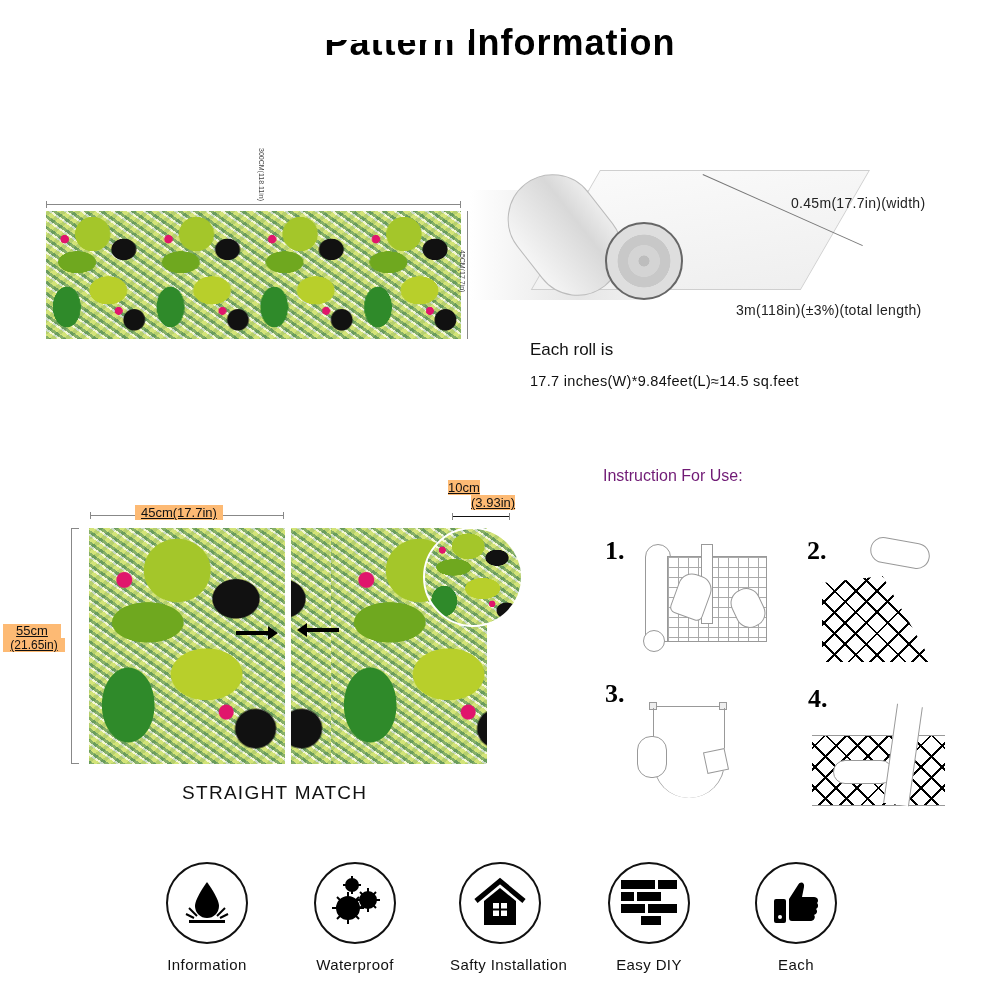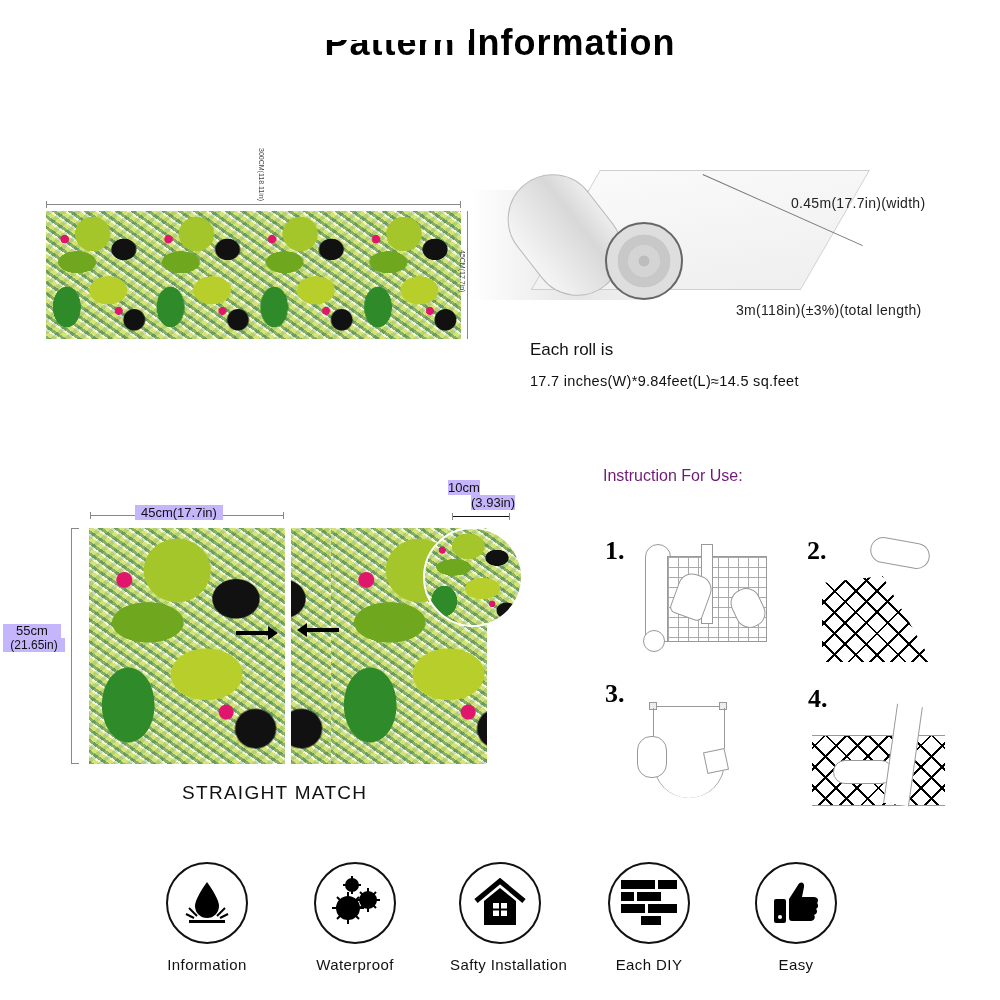--- a/index.html
+++ b/index.html
@@ -47,21 +47,21 @@
 
   
   .panel { top: 528px; height: 236px; }
   .panel-a { left: 89px; width: 196px; }
   .panel-b { left: 291px; width: 196px; }
   .circle-zoom { left: 423px; top: 527px; width: 100px; height: 100px; border-radius: 50%; border: 2px solid #fff; }
   .arrow { height: 4px; background: #000; }
   .arrow-r::after { content: ""; position: absolute; right: -8px; top: -5px; border-left: 10px solid #000; border-top: 7px solid transparent; border-bottom: 7px solid transparent; }
   .arrow-l::before { content: ""; position: absolute; left: -8px; top: -5px; border-right: 10px solid #000; border-top: 7px solid transparent; border-bottom: 7px solid transparent; }
 
-  .dim-label { font-size: 13px; color: #111; text-align: center; white-space: nowrap; background: #c4b5fd; }
+  .dim-label { font-size: 13px; color: #111; text-align: center; white-space: nowrap; background: #fdba74; text-decoration: underline; }
   .straight-match { left: 182px; top: 782px; font-size: 19px; letter-spacing: 1.3px; color: #111; }
 
   
   .instr-title { left: 603px; top: 467px; font-size: 16px; color: #701a75; }
   .step-num { font-family: "Liberation Serif", "DejaVu Serif", serif; font-weight: bold; font-size: 26px; color: #000; }
   .sketch { border: 1px solid #999; }
   .grid-sheet { background-image: linear-gradient(#aaa 1px, transparent 1px), linear-gradient(90deg,#aaa 1px, transparent 1px); background-size: 10px 10px; background-color:#fff; }
   .diamond { background-image: repeating-linear-gradient(45deg, transparent 0 13px, #000 13px 15px), repeating-linear-gradient(-45deg, transparent 0 13px, #000 13px 15px); background-color: #fff; }
 
   
@@ -198,25 +198,25 @@
     <svg width="60" height="50" viewBox="0 0 60 50">
       <rect x="2" y="2" width="34" height="9" fill="#000"></rect>
         <rect x="39" y="2" width="19" height="9" fill="#000"></rect>
       <rect x="2" y="14" width="13" height="9" fill="#000"></rect>
         <rect x="18" y="14" width="24" height="9" fill="#000"></rect>
       <rect x="2" y="26" width="24" height="9" fill="#000"></rect>
         <rect x="29" y="26" width="29" height="9" fill="#000"></rect>
       <rect x="22" y="38" width="20" height="9" fill="#000"></rect>
     </svg>
   </div>
-  <div class="flabel">Each DIY</div>
+  <div class="flabel">Easy DIY</div>
 </div>
 
 <div class="abs feature" style="left:746px;">
   <div class="circle">
     <svg width="56" height="56" viewBox="0 0 56 56">
       <rect x="6" y="24" width="12" height="24" rx="2" fill="#000"></rect>
       <circle cx="12" cy="42" r="2" fill="#fff"></circle>
       <path d="M21 24 L30 10 C32 6 37 7 36 12 L34 22 L46 22 C50 22 51 26 49 28 C51 30 50 33 48 34 C50 36 49 39 46 40 C48 42 46 46 43 46 L24 46 C22 46 21 45 21 43 Z" fill="#000"></path>
     </svg>
   </div>
-  <div class="flabel">Easy</div>
+  <div class="flabel">Each</div>
 </div>
 
 </body></html>

